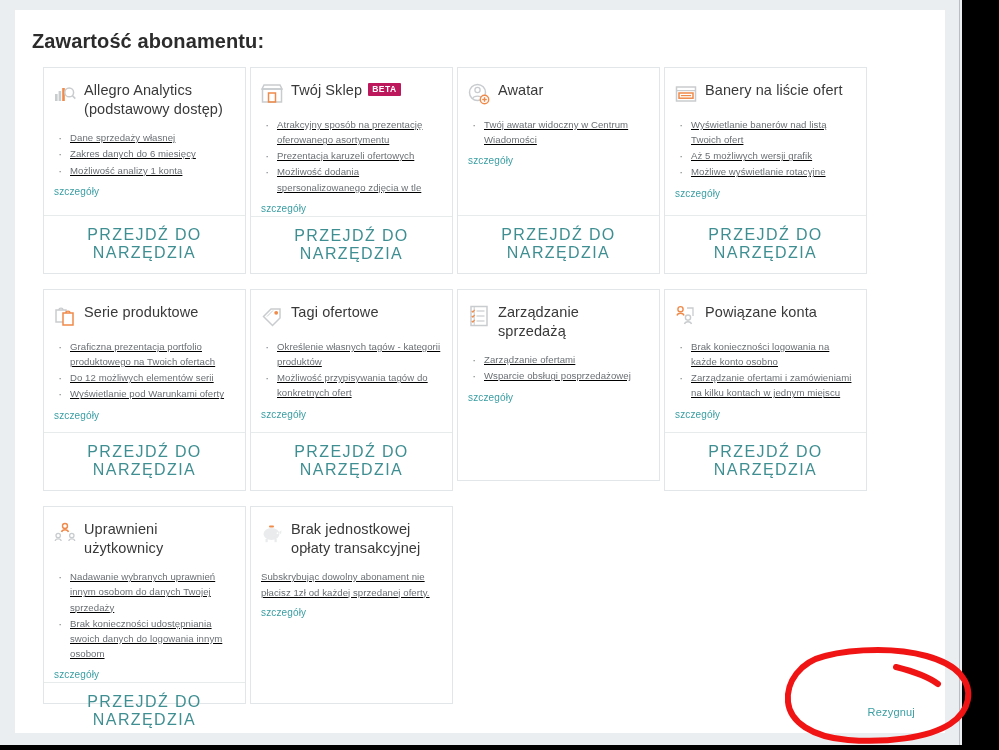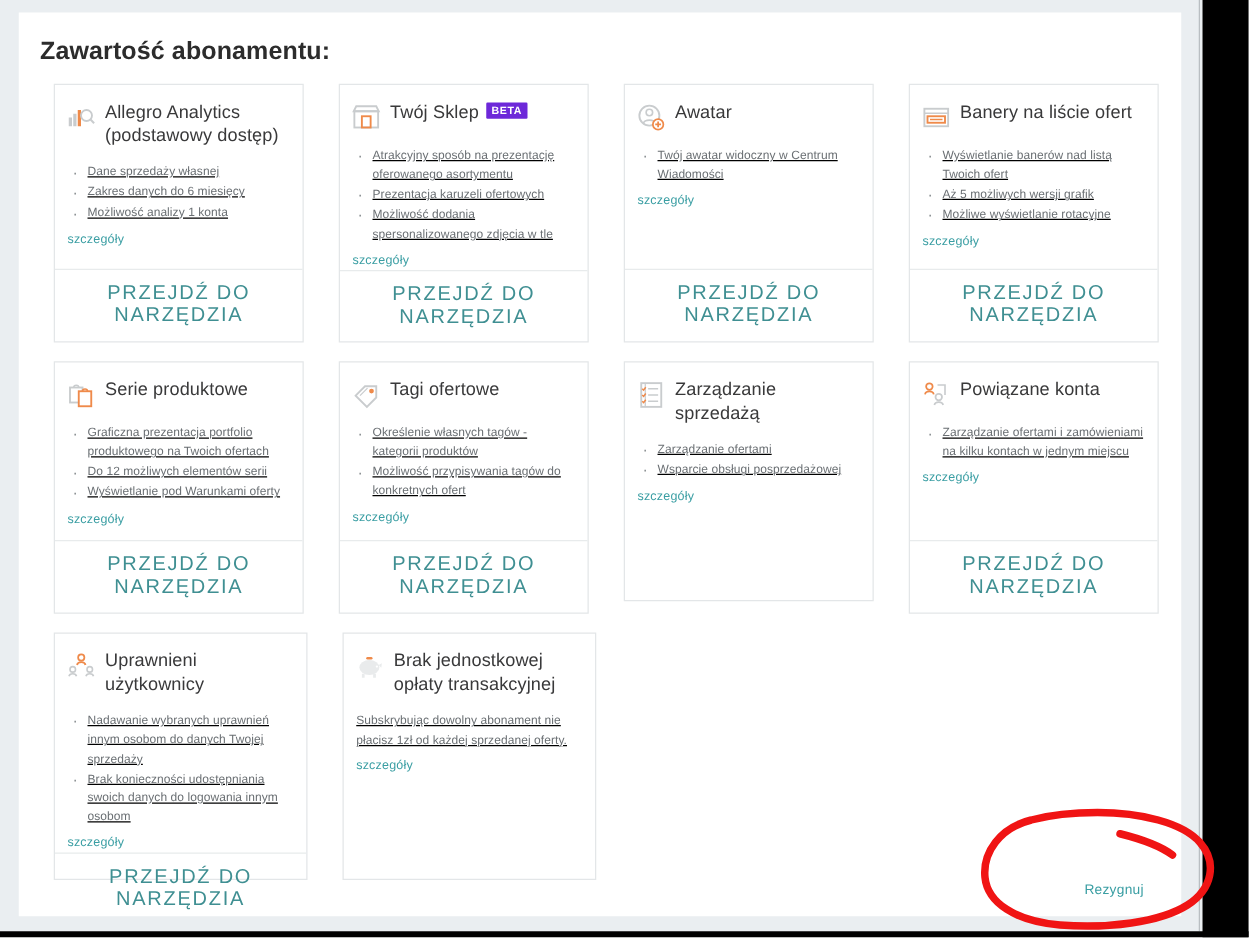--- a/index.html
+++ b/index.html
@@ -38,21 +38,21 @@
   .page-title {
     position: absolute; left: 17px; top: 20px;
     font-size: 20px; font-weight: bold; color: #2c2c2c;
     letter-spacing: 0.1px;
   }
 
   .grid {
     position: absolute; left: 28px; top: 57px;
     width: 884px;
   }
-  .row { display: flex; gap: 28px; margin-bottom: 15px; }
+  .row { display: flex; gap: 4px; margin-bottom: 15px; }
 
   .card {
     width: 203px;
     background: #ffffff;
     border: 1px solid #e3e6e8;
     position: relative;
     display: flex;
     flex-direction: column;
   }
   .card.h-tall { height: 207px; }
@@ -70,21 +70,21 @@
     width: 24px; height: 24px; flex: 0 0 24px;
     margin-top: 2px;
   }
   .card-icon svg { display: block; width: 24px; height: 24px; }
   .card-title {
     font-size: 14.5px; color: #39393a; line-height: 1.32;
     letter-spacing: 0.1px; padding-top: 1px;
   }
   .beta-badge {
     display: inline-block; vertical-align: 3px;
-    background: #6d28d9; color: #ffffff;
+    background: #be185d; color: #ffffff;
     font-size: 8.5px; font-weight: bold; letter-spacing: 0.5px;
     padding: 1px 4px 1px 4px; margin-left: 6px;
     border-radius: 1px;
   }
 
   .card-body { padding: 11px 10px 0 10px; flex: 1 1 auto; text-decoration: underline; }
   ul.feats { list-style: none; }
   ul.feats li {
     position: relative;
     padding-left: 16px;
@@ -337,20 +337,21 @@
                 <path d="M3 11.5 C3.6 8.4 9.4 8.4 10 11.5" fill="none" stroke="#ef8a4a" stroke-width="1.4"></path>
                 <circle cx="14" cy="13.6" r="2.6" fill="none" stroke="#c9ccce" stroke-width="1.4"></circle>
                 <path d="M10.5 20 C11.1 16.9 16.9 16.9 17.5 20" fill="none" stroke="#c9ccce" stroke-width="1.4"></path>
                 <path d="M13 4 L19 4 L19 12" fill="none" stroke="#c9ccce" stroke-width="1.3"></path>
               </svg>
             </span>
             <div class="card-title">Powiązane konta</div>
           </div>
           <div class="card-body">
             <ul class="feats">
+              <li>Brak konieczności logowania na każde konto osobno</li>
               <li>Zarządzanie ofertami i zamówieniami na kilku kontach w jednym miejscu</li>
             </ul>
             <span class="details-link">szczegóły</span>
           </div>
           <div class="card-foot">
             <span class="tool-link">PRZEJDŹ DO NARZĘDZIA</span>
           </div>
         </div>
       </div>
 

